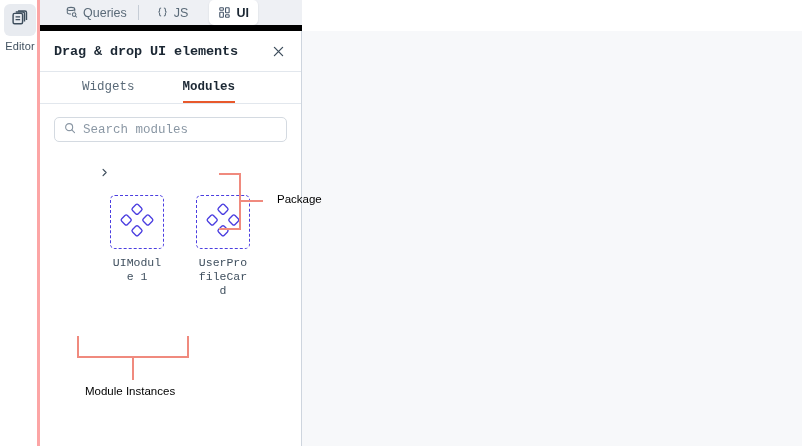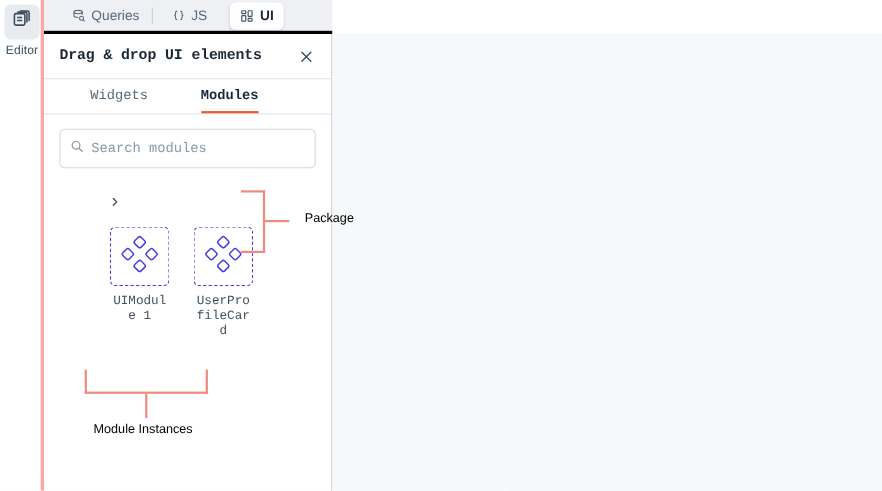--- a/index.html
+++ b/index.html
@@ -25,21 +25,21 @@
     display:flex;align-items:center;justify-content:center;
   }
   .rail-label{
     position:absolute;left:0;top:40px;width:40px;text-align:center;
     font-size:11px;color:#40505f;letter-spacing:.1px;
   }
 
   
   .topbar{
     position:absolute;left:40px;top:0;width:262px;height:31px;
-    background:#eef0f4;border-bottom:3px solid #000000;
+    background:#eef0f4;border-bottom:6px solid #000000;
     box-sizing:border-box;display:flex;align-items:center;
   }
   .tb-item{
     height:25px;display:flex;align-items:center;gap:5px;
     padding:0 9px;border-radius:5px;margin-left:6px;
     font-size:12.5px;color:#5a6a78;cursor:default;
   }
   .tb-item.first{margin-left:16px;}
   .tb-sep{width:1px;height:15px;background:#c6cdd6;margin:0 2px;}
   .tb-item.active{
@@ -71,38 +71,38 @@
     display:flex;align-items:flex-end;padding:0 14px;box-sizing:border-box;gap:20px;
   }
   .tab{
     font-size:12.5px;color:#5a6a78;padding-bottom:7px;
     border-bottom:2.5px solid transparent;cursor:pointer;margin-left:28px;
   }
   .tab.active{color:#1b2733;font-weight:600;border-bottom-color:#e8592b;}
 
   .search-wrap{padding:13px 14px 0 14px;}
   .search-box{
-    height:36px;border:1px solid #d4dae1;border-radius:5px;
+    height:25px;border:1px solid #d4dae1;border-radius:5px;
     display:flex;align-items:center;gap:7px;padding:0 9px;box-sizing:border-box;
   }
   .search-box .ph{font-size:12.5px;color:#8a97a4;}
 
   
   .tree{padding:12px 0 0 0;}
   .tree-row{
     height:28px;display:flex;align-items:center;gap:8px;
     padding-left:60px;cursor:pointer;
   }
   .tree-row .chev{width:9px;height:9px;display:block;color:#3d4d5c;}
   .tree-row .txt{font-size:12.5px;font-weight:600;color:#253241;letter-spacing:-.1px;}
   .tree-gap{height:9px;}
 
   
   .mod-grid{display:flex;padding-left:60px;gap:22px;margin-top:4px;}
-  .mod-cell{width:54px;display:flex;flex-direction:column;align-items:center;}
+  .mod-cell{width:54px;display:flex;flex-direction:column;align-items:center;margin-left:10px;}
   .mod-tile{
     width:54px;height:54px;border:1.4px dashed #4b3ee0;border-radius:5px;
     display:flex;align-items:center;justify-content:center;box-sizing:border-box;
     cursor:grab;
   }
   .mod-name{
     margin-top:7px;font-size:11.5px;line-height:14px;color:#40505f;
     text-align:center;word-break:break-all;
   }
 

